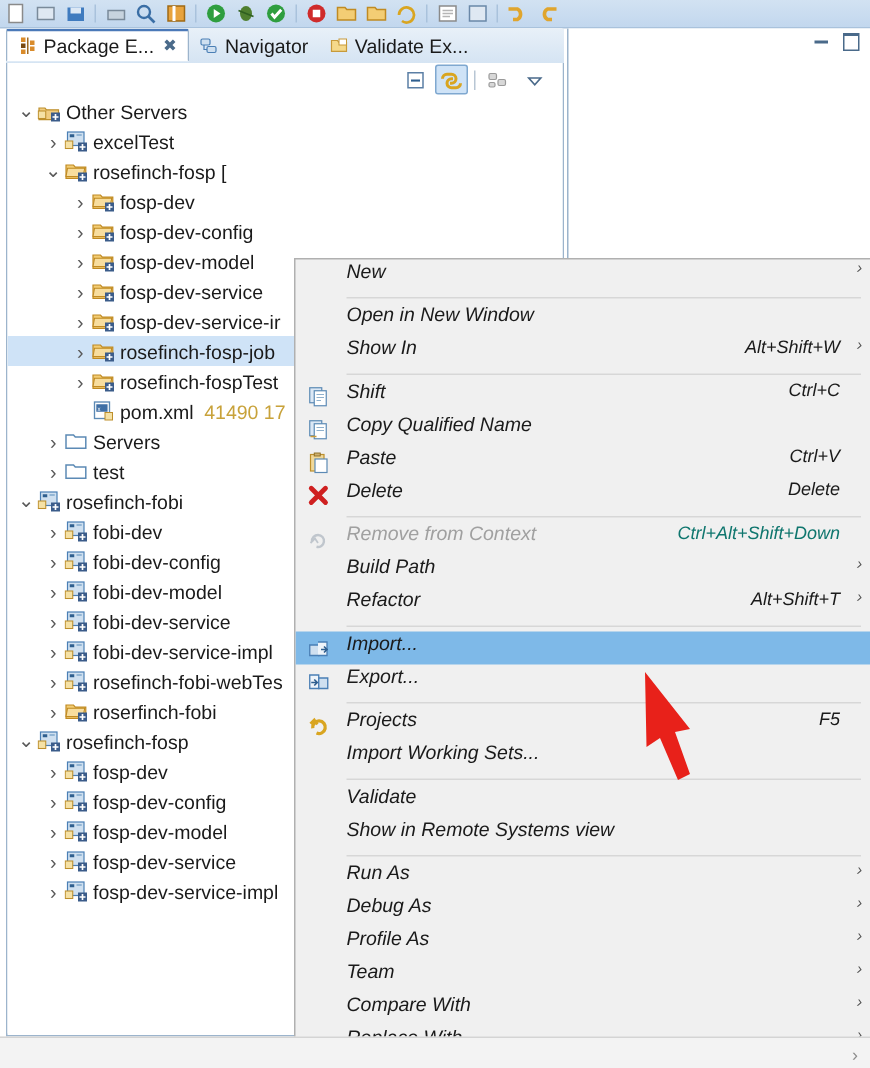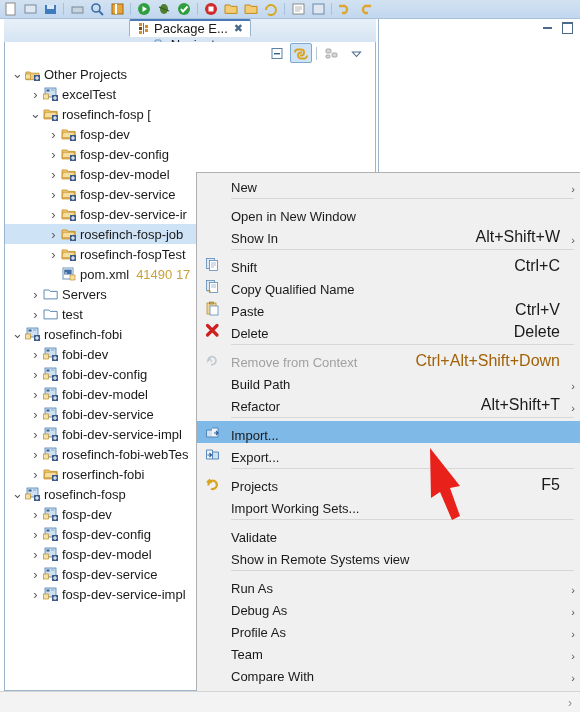--- a/index.html
+++ b/index.html
@@ -31,21 +31,21 @@
   #viewstack{
     position:absolute;left:4px;top:19px;width:372px;height:672px;
     background:#ffffff;
     border:1px solid #9cb4cc;
     border-top:none;
     box-sizing:border-box;
   }
   #tabbar{
     position:absolute;left:4px;top:19px;width:372px;height:23px;
     background:linear-gradient(#e8f0f8,#d5e4f3);
-    display:flex;align-items:center;flex-direction:column;
+    display:flex;align-items:flex-start;
   }
   .vtab{
     height:22px;display:flex;align-items:center;gap:4px;
     padding:0 7px;font-size:13px;color:#1a1a1a;white-space:nowrap;
     box-sizing:border-box;
   }
   .vtab.active{
     background:#ffffff;
     border:1px solid #9cb4cc;border-bottom:1px solid #ffffff;
     border-top:2px solid #4b79b8;
@@ -109,33 +109,34 @@
     background:#ffffff;border:1px solid #dcdcdc;
   }
 
   
   #ctxmenu{
     position:absolute;left:196px;top:172px;width:384px;height:540px;
     background:#f0f0f0;border:1px solid #b0b0b0;border-right:none;
     box-sizing:border-box;overflow:hidden;
   }
   .mi{
-    height:22px;display:flex;align-items:flex-end;
+    height:22px;display:flex;align-items:flex-start;
     font-size:13px;color:#1a1a1a;box-sizing:border-box;
     padding-left:0;
+    font-style:italic;
   }
   .mi.hl{background:#7eb9e8;}
   .mi.disabled{color:#a0a0a0;}
   .mi .micon{
     width:30px;height:22px;flex:0 0 30px;
     display:flex;align-items:center;justify-content:center;
   }
   .mi .mlabel{flex:1 1 auto;padding-left:4px;white-space:nowrap;}
-  .mi .maccel{color:#1a1a1a;padding-right:6px;white-space:nowrap;font-size:16px;margin-top:12px;}
-  .mi.disabled .maccel{color:#a16207;}
+  .mi .maccel{color:#1a1a1a;padding-right:6px;white-space:nowrap;font-size:12px;}
+  .mi.disabled .maccel{color:#0f766e;}
   .mi .marrow{width:14px;flex:0 0 14px;text-align:center;color:#555;font-size:11px;}
   .msep{height:1px;background:#d7d7d7;margin:3px 6px 3px 34px;}
 
   
   #pointer{position:absolute;left:420px;top:444px;width:80px;height:90px;pointer-events:none;}
 
   
   .ic{display:block;}
 </style>
 </head>
@@ -325,21 +326,21 @@
     <div class="row" style="padding-left: 6px;">
       <span class="twisty" style="font-size: 13px; line-height: 6px;">⌄</span>
       <span class="ticon">
         <svg width="16" height="15" viewBox="0 0 16 15">
           <path d="M1 5 h4 l1 1.2 h8 v6.5 h-13 z" fill="#f0cc80" stroke="#bd8f2c" stroke-width="0.8"></path>
           <rect x="0.5" y="7" width="5" height="5" fill="#f5e1a5" stroke="#bd8f2c" stroke-width="0.7"></rect>
           <rect x="9" y="8" width="6" height="6" fill="#3b5c8a"></rect>
           <path d="M10 11 h4 M12 9 v4" stroke="#fff" stroke-width="1.1"></path>
         </svg>
       </span>
-      <span class="tlabel">Other Projects</span>
+      <span class="tlabel">Other Servers</span>
     </div>
     <div class="row" style="padding-left: 24px;">
       <span class="twisty" style="font-size: 13px;">›</span>
       <span class="ticon">
         <svg width="16" height="15" viewBox="0 0 16 15">
           <rect x="2" y="1" width="11" height="9" fill="#cfe0f0" stroke="#4a7fb5" stroke-width="0.8"></rect>
           <path d="M3.5 2.5 h3 v2 h-3 z" fill="#2f5f8f"></path>
           <path d="M8 2.5 h3.5 v1 h-3.5 z" fill="#7fa8cc"></path>
           <rect x="0.5" y="7" width="5" height="5" fill="#f5e1a5" stroke="#bd8f2c" stroke-width="0.7"></rect>
           <rect x="9" y="8" width="6" height="6" fill="#3b5c8a"></rect>

